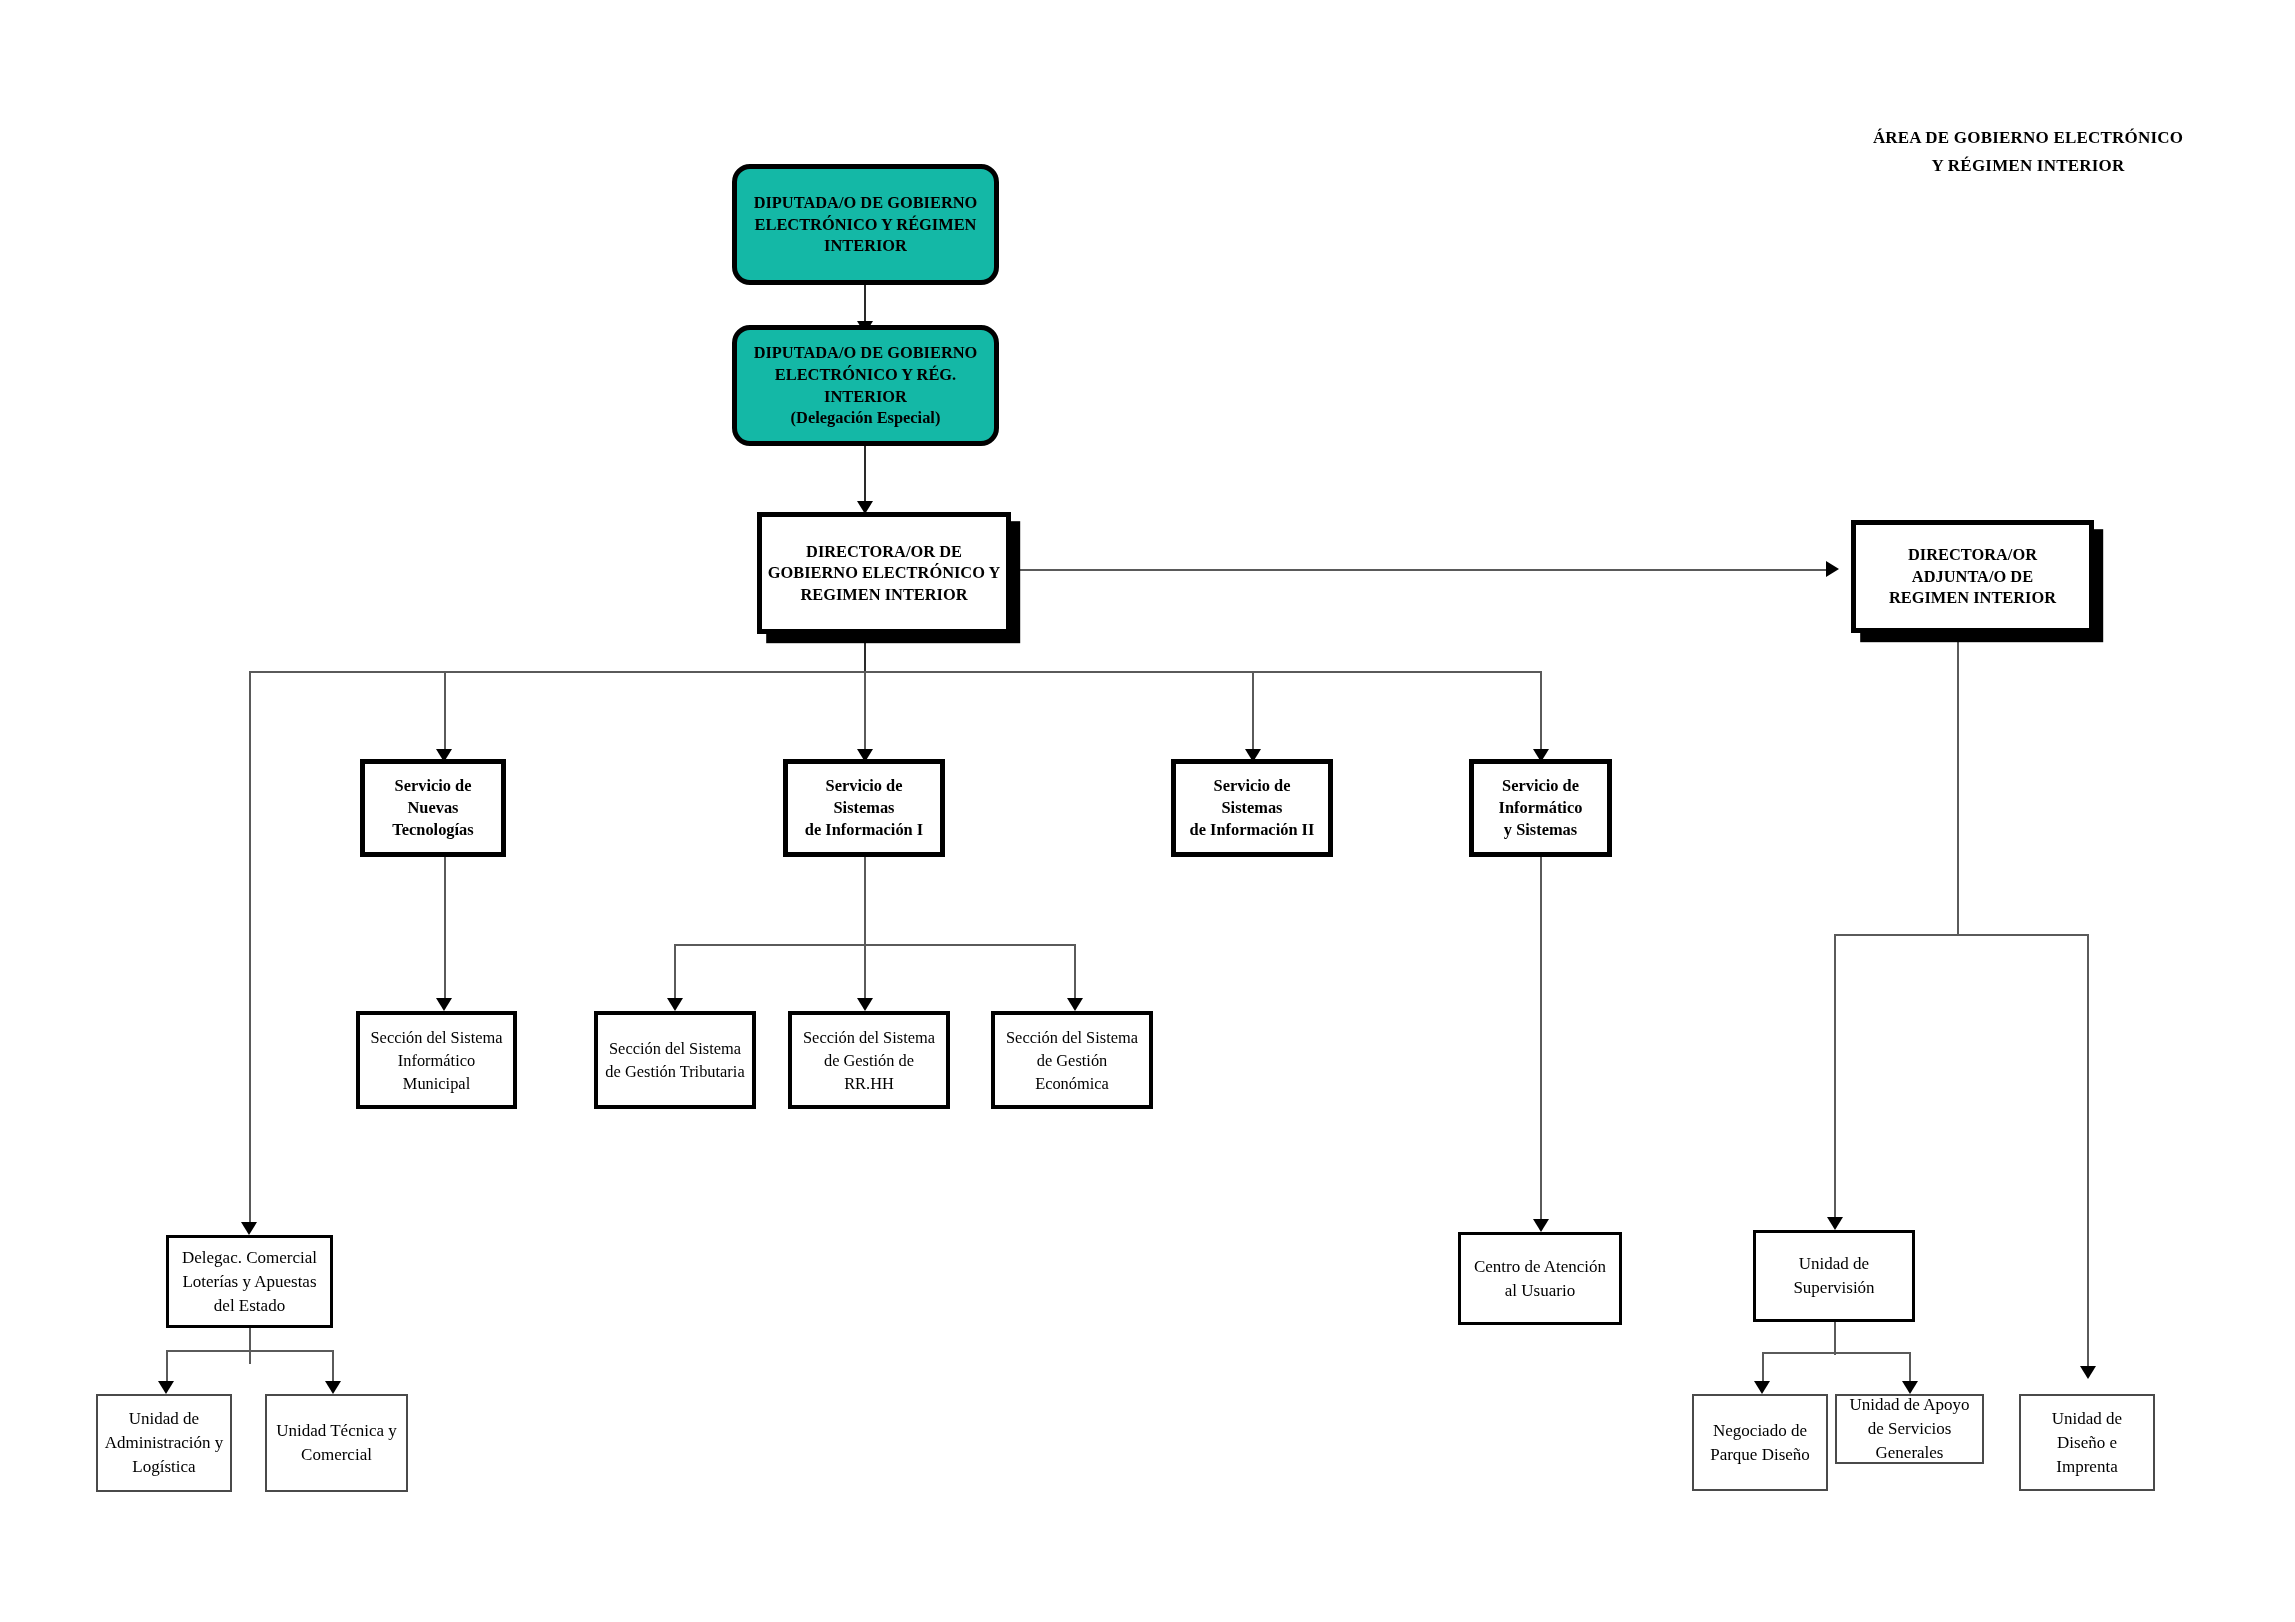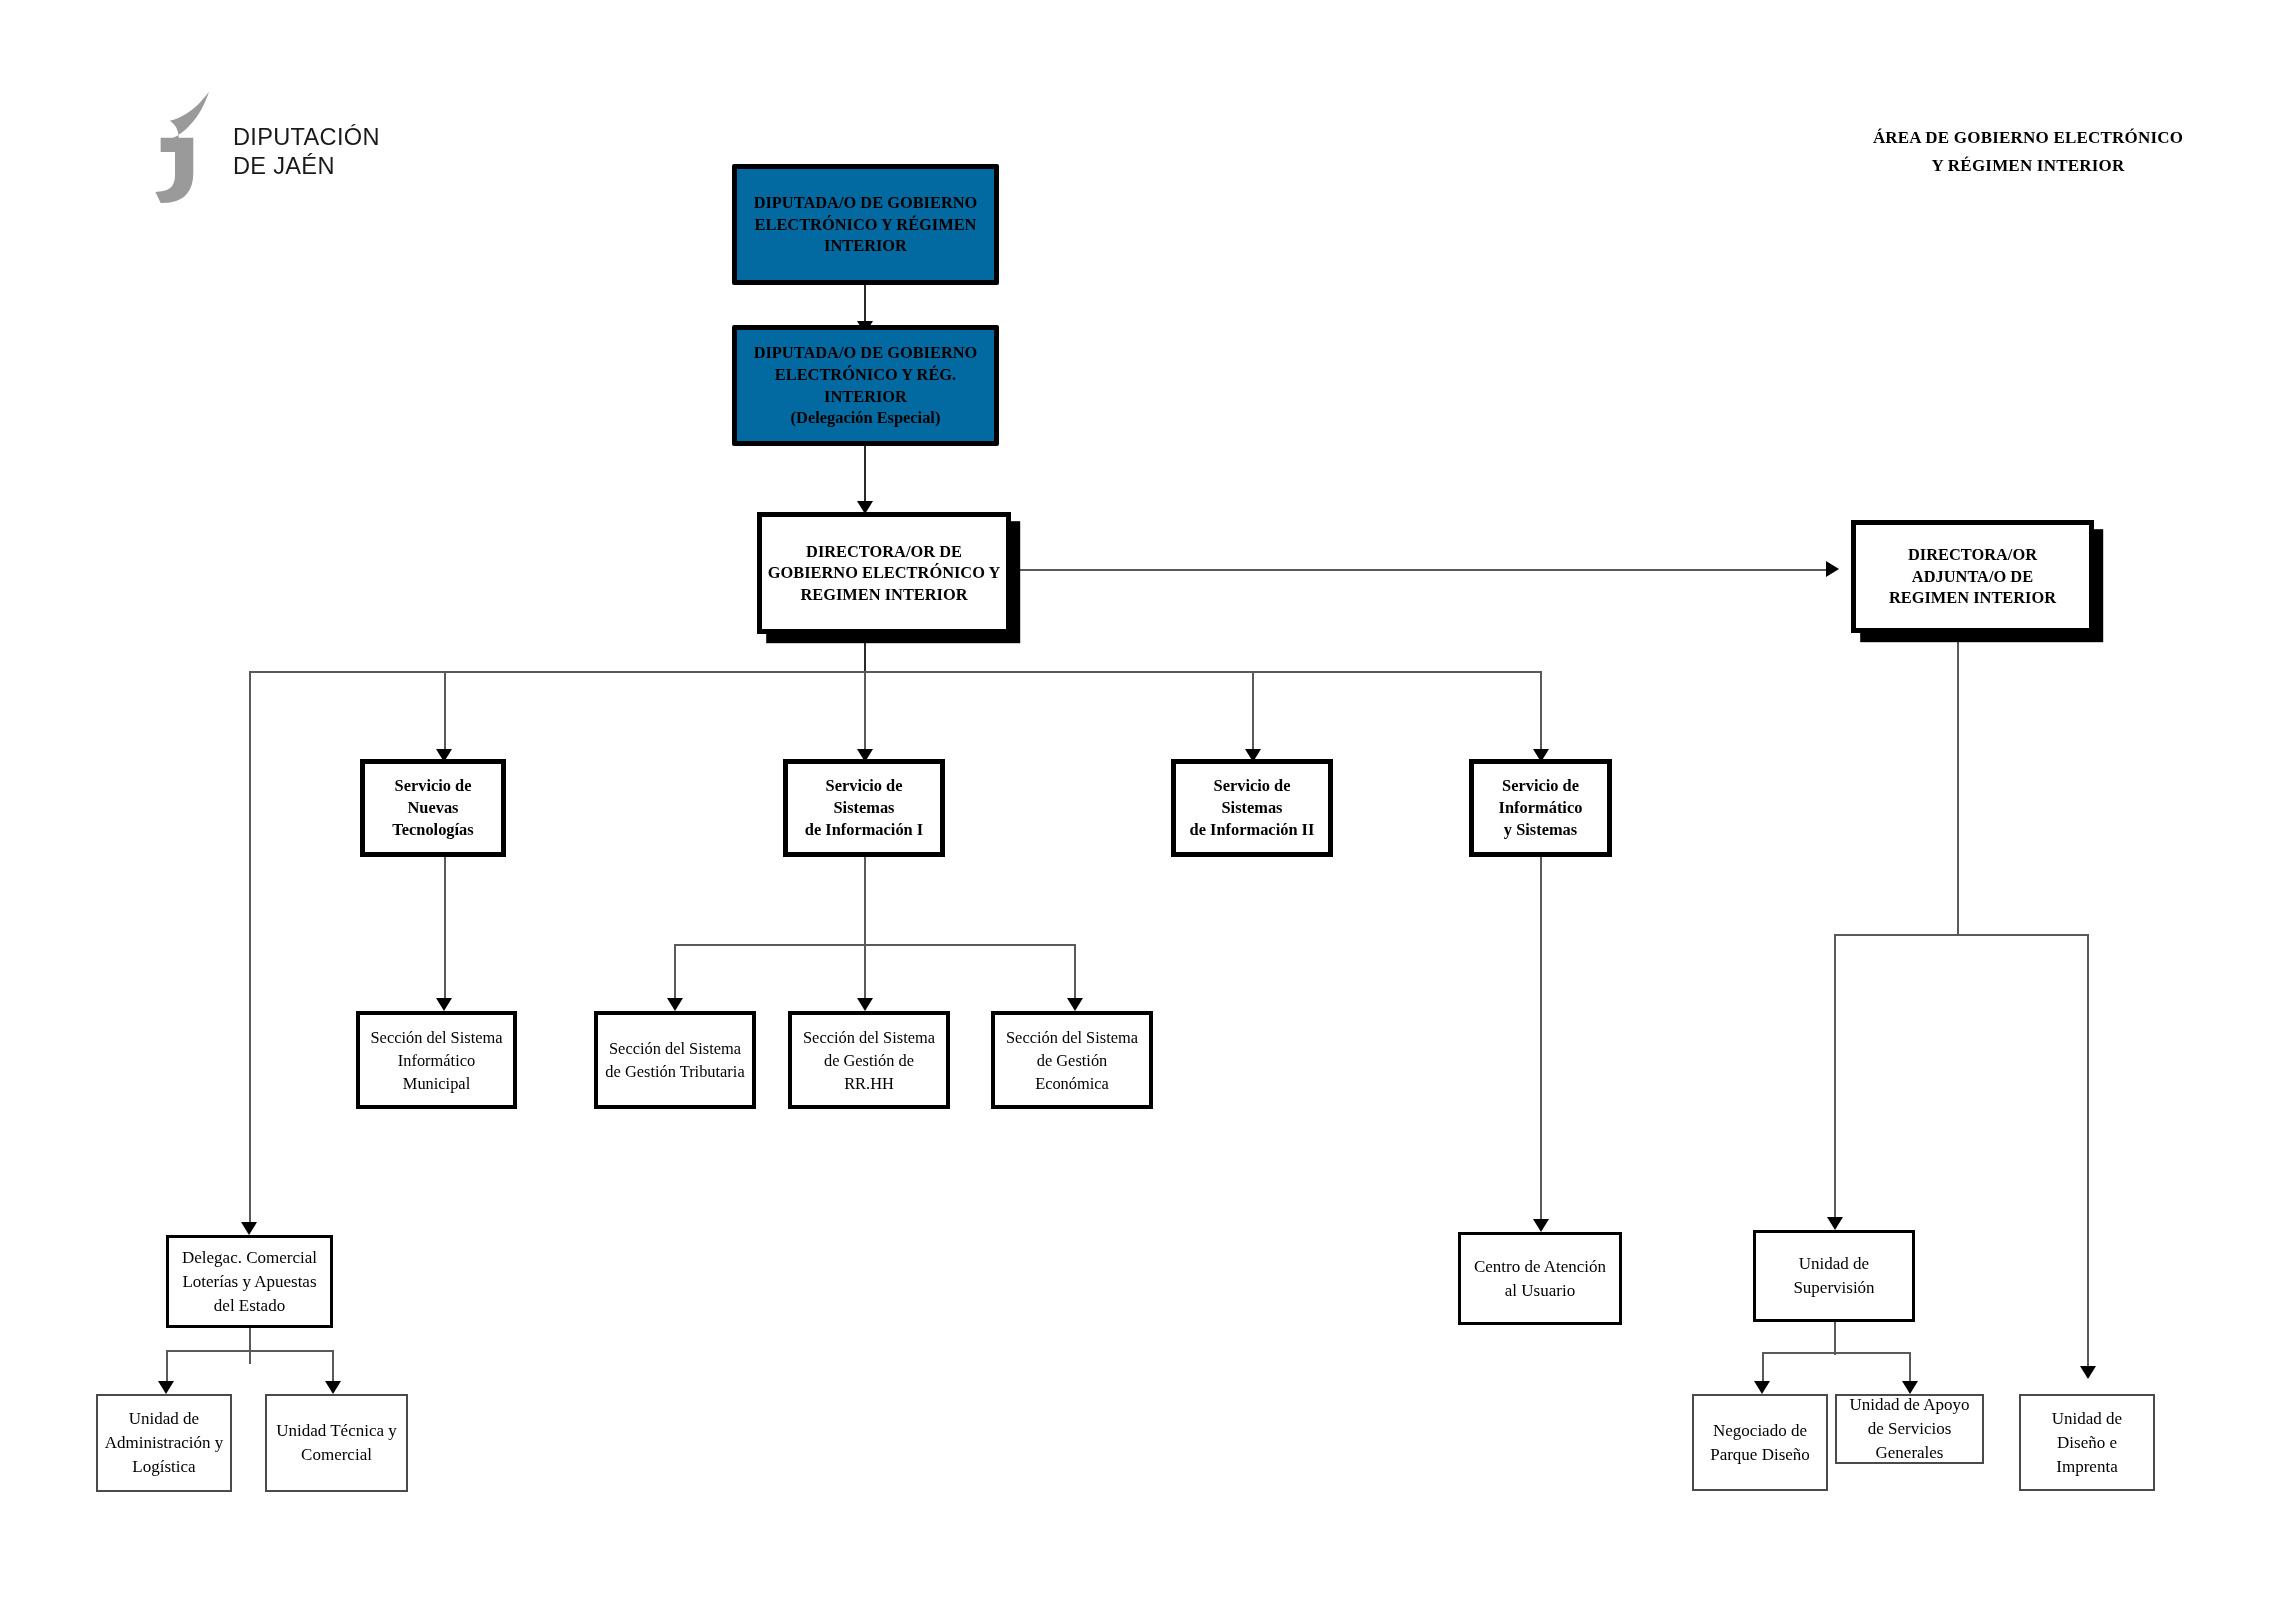--- a/index.html
+++ b/index.html
@@ -70,23 +70,23 @@
   }
   .node .txt {
     display: block;
     width: 100%;
     padding: 0 5.2px;
     white-space: pre-line;
   }
 
   
   .v-rounded {
-    background: #0369a1;
+    background: #14b8a6;
     border: 5.9px solid #000000;
-    border-radius: 2px;
+    border-radius: 18px;
     font-weight: bold;
     font-size: 16.4px;
     line-height: 21.6px;
   }
   .v-director {
     border: 5.2px solid #000000;
     font-weight: bold;
     font-size: 16.4px;
     line-height: 21.6px;
     box-shadow: 9.2px 9.2px 0 0 #000000;
@@ -148,32 +148,20 @@
     border-bottom: 8.5px solid transparent;
     border-left: 13px solid #000000;
     z-index: 2;
   }
 </style>
 </head>
 <body>
 
 <div id="canvas">
 
-  <div id="logo">
-    <svg class="mark" viewBox="0 0 130 170">
-      <path d="M58 78 C58 62 56 52 44 44 C60 40 78 30 92 14 C100 5 104 0 104 0
-               C104 0 96 24 84 40 C72 56 60 66 46 72 Z" fill="#9a9a9a"></path>
-      <path d="M30 70 L30 92 L52 92 L52 126 C52 142 46 150 32 152 L22 153 L30 170
-               C34 170 40 170 46 169 C68 165 80 150 80 124 L80 70 Z" fill="#9a9a9a"></path>
-    </svg>
-    <div class="wordmark">
-      <div>DIPUTACIÓN</div>
-      <div>DE JAÉN</div>
-    </div>
-  </div>
 
   <div id="header-title">ÁREA DE GOBIERNO ELECTRÓNICO Y RÉGIMEN INTERIOR</div>
 
   <div class="conn v v-dark" style="left:864px; top:285px; height:41px;"></div>
   <div class="arrow-down" style="left:857px; top:321px;"></div>
 
   <div class="conn v v-dark" style="left:864px; top:446px; height:65px;"></div>
   <div class="arrow-down" style="left:857px; top:501px;"></div>
 
   <div class="conn h" style="left:989px; top:569px; width:844px;"></div>

